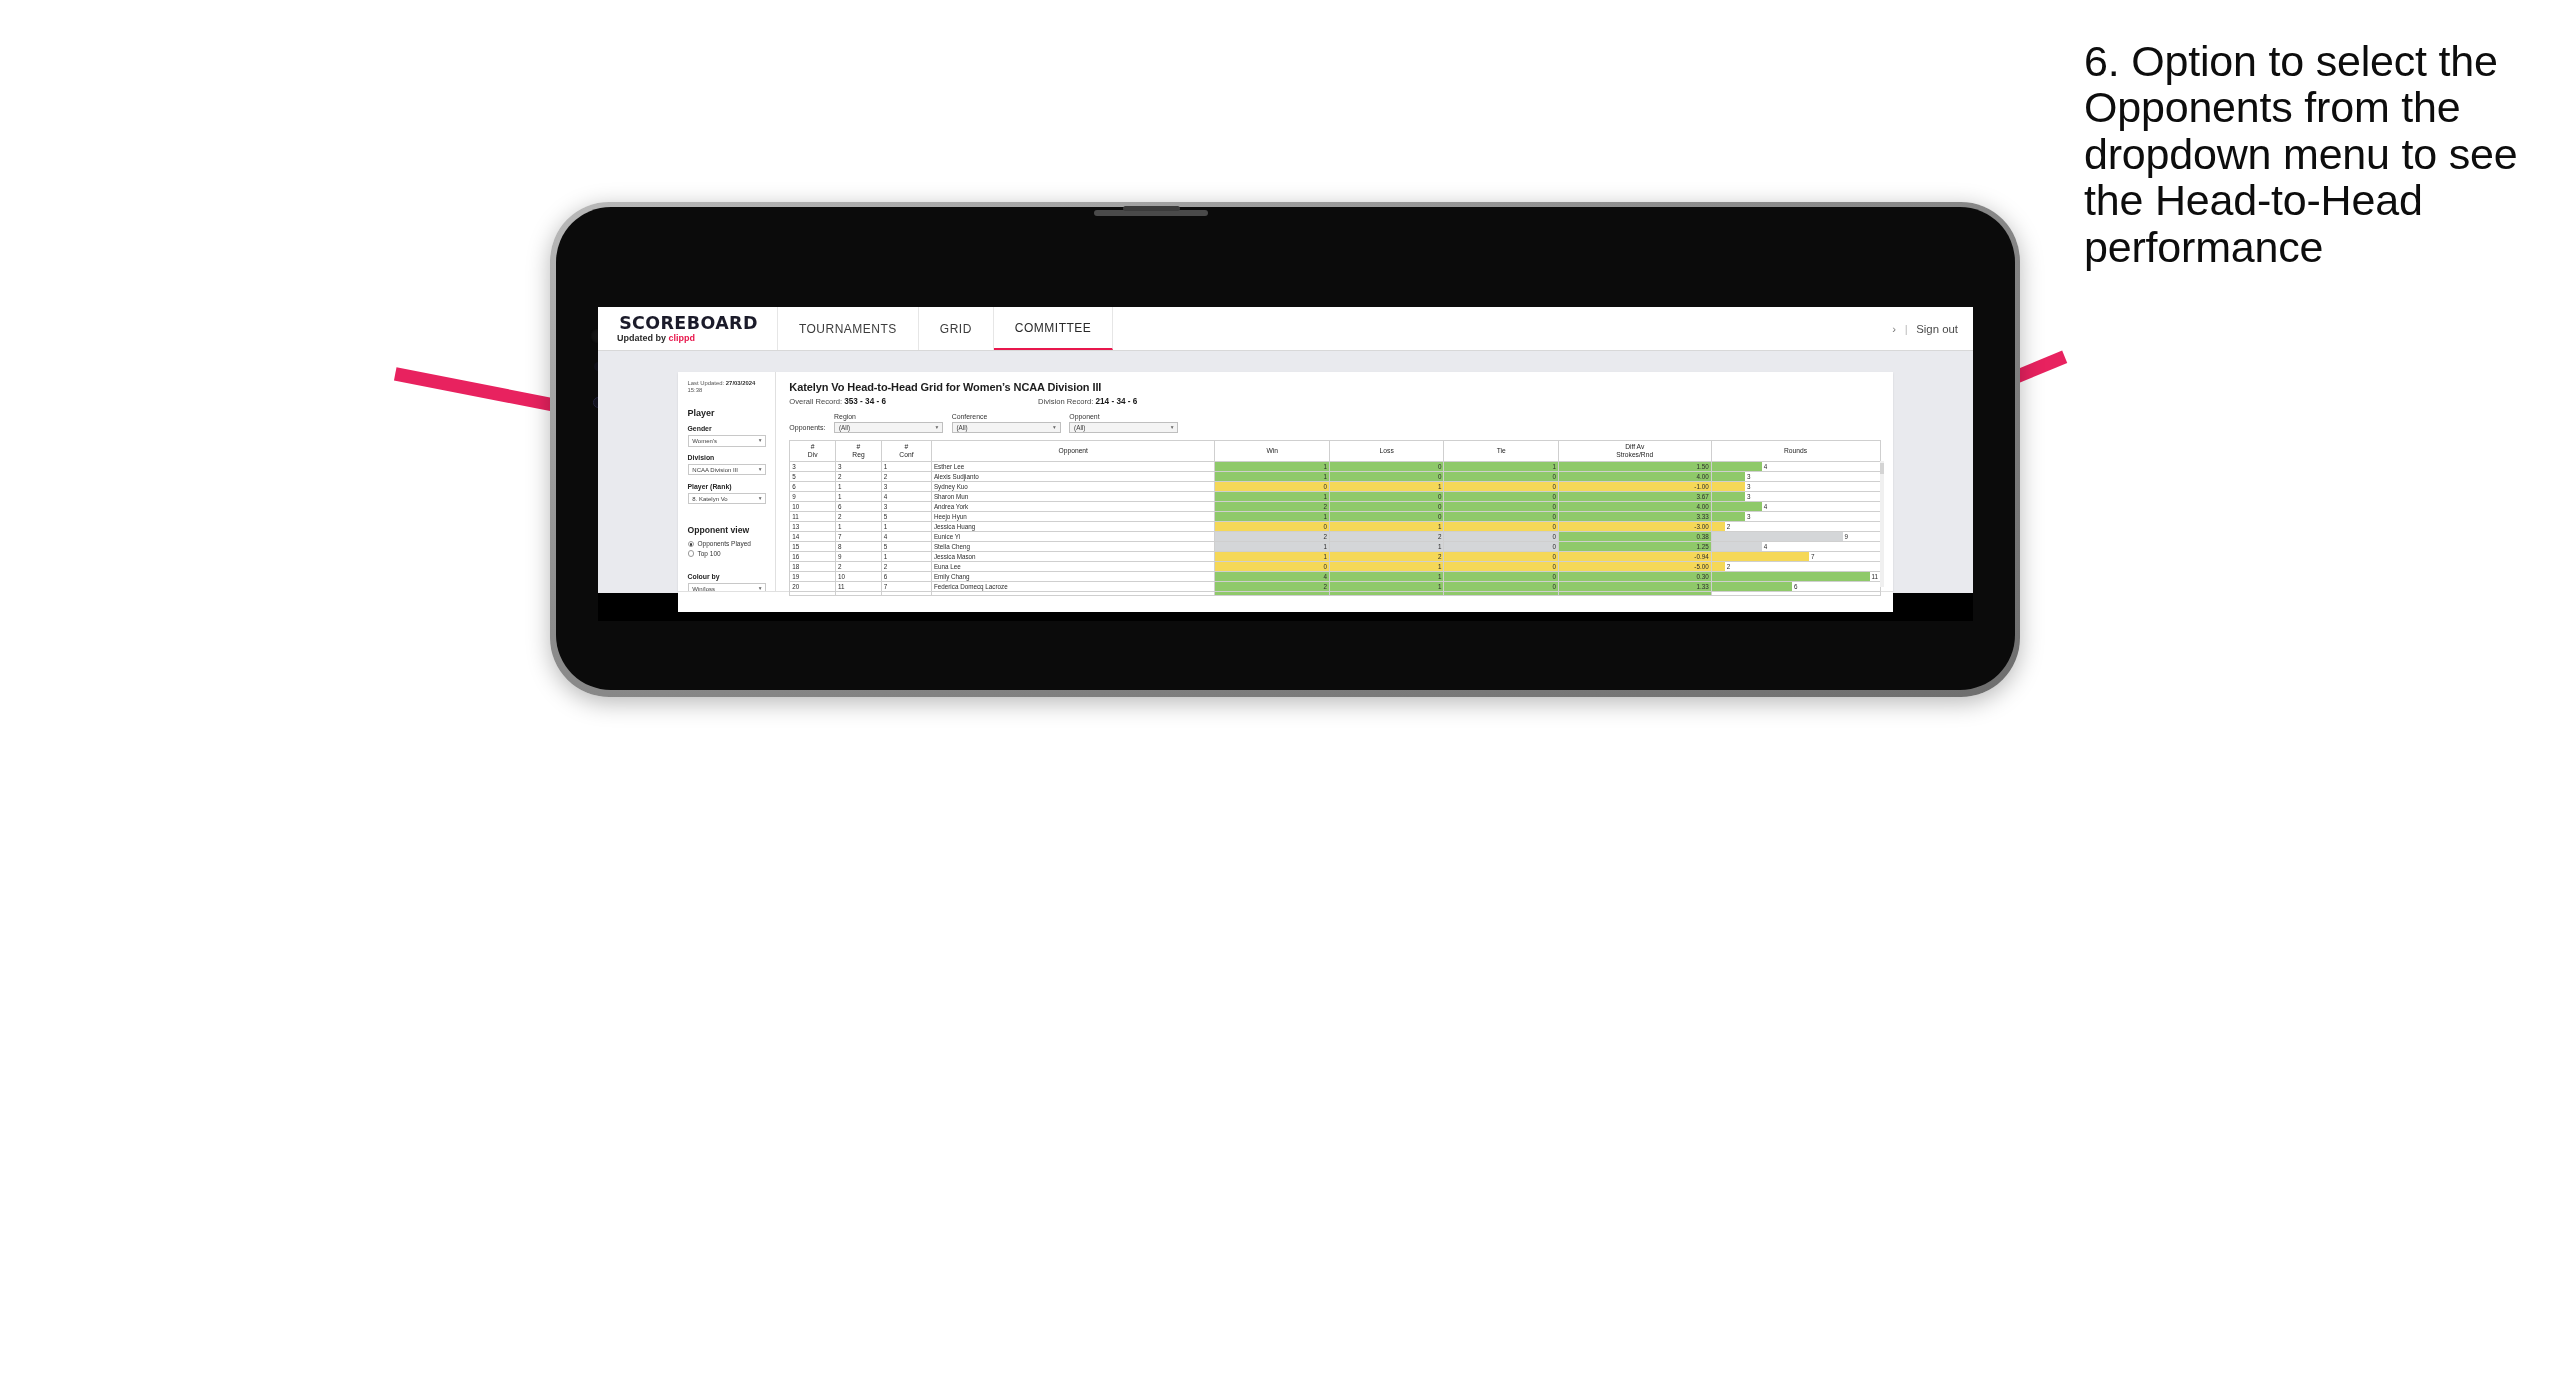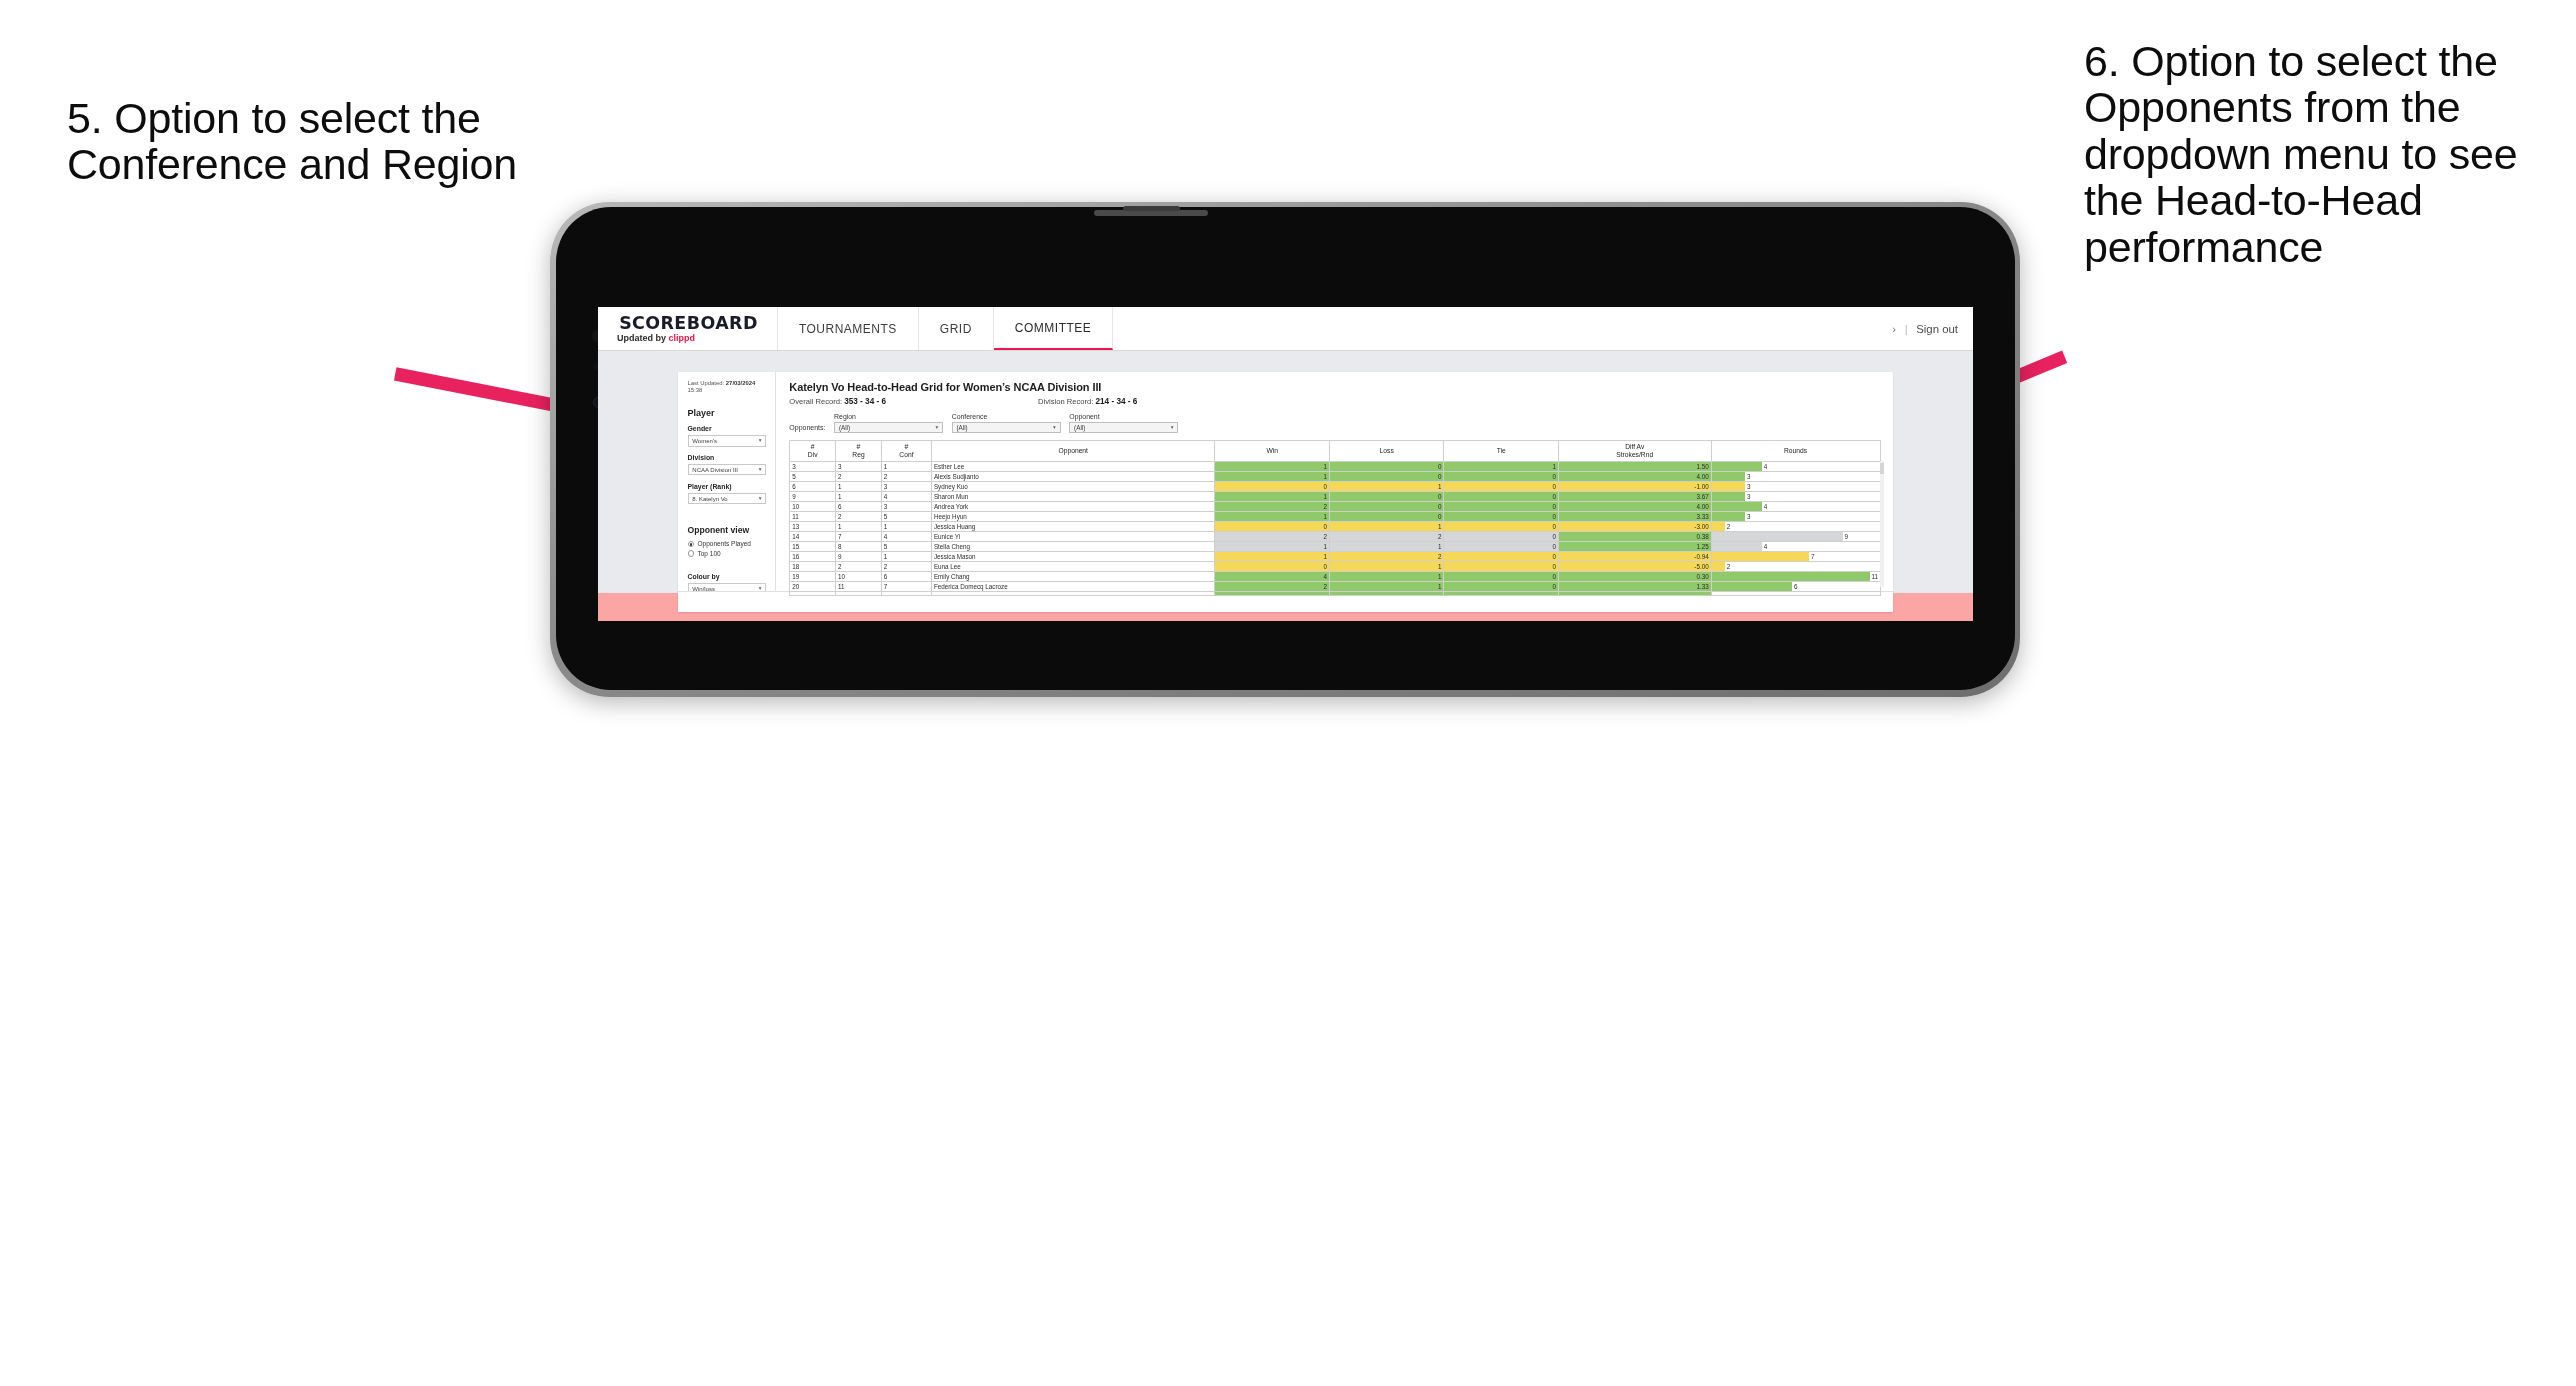--- a/index.html
+++ b/index.html
@@ -63,21 +63,21 @@
   .dev-notch {
     position: absolute; left: 1123px; top: 206px;
     width: 57px; height: 4.8px; border-radius: 2.9px; background:#3b3b3b;
   }
 
   
   #screen {
     position: absolute;
     left: 598px; top: 307px;
     width: 1375px; height: 314px;
-    background: #fca5a5;
+    background: #000000;
     overflow: hidden;
   }
 
   
   .appbar {
     height: 44px; background: #fff;
     display: flex; align-items: stretch;
     border-bottom: 1px solid #d8d8d8;
     position: relative;
   }
@@ -224,21 +224,20 @@
     display:flex; align-items:center; gap: 0; padding: 0 11.4px 0 13.3px;
     background:#fff; font-size: 6.7px; color:#555;
   }
   .tb-spacer { flex:1; }
 </style>
 </head>
 <body>
 
 <div id="stage">
 
-  <div class="annot" id="annot-left">5. Option to select the Conference and Region</div>
   <div class="annot" id="annot-right">6. Option to select the Opponents from the dropdown menu to see the Head-to-Head performance</div>
 
   <svg class="arrow-svg" viewBox="0 0 2707 1457">
     <defs>
       <marker id="ah" markerWidth="6" markerHeight="6" refX="3.2" refY="3" orient="auto">
         <path d="M0,0 L6,3 L0,6 z" fill="#e8225f"></path>
       </marker>
     </defs>
     <line x1="415" y1="393" x2="1163" y2="540" stroke="#e8225f" stroke-width="14" marker-end="url(#ah)"></line>
     <line x1="2170" y1="375" x2="1795" y2="530" stroke="#e8225f" stroke-width="14" marker-end="url(#ah)"></line>

